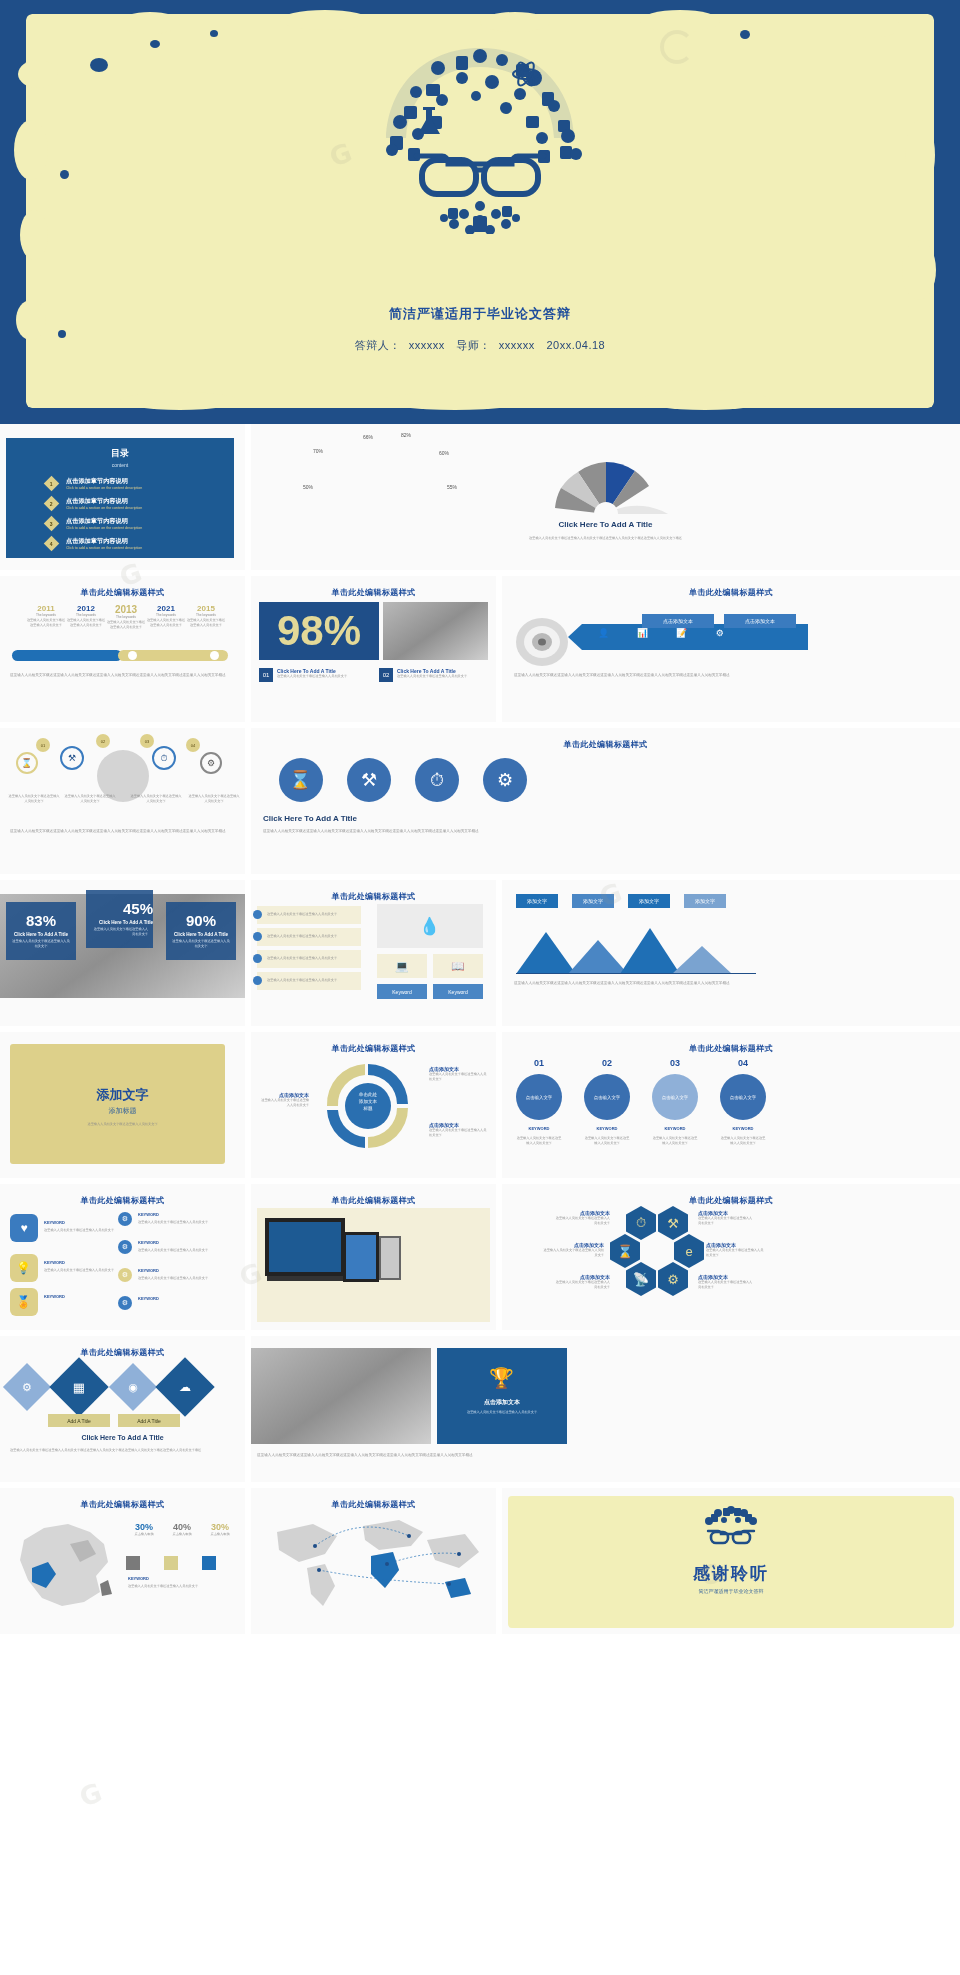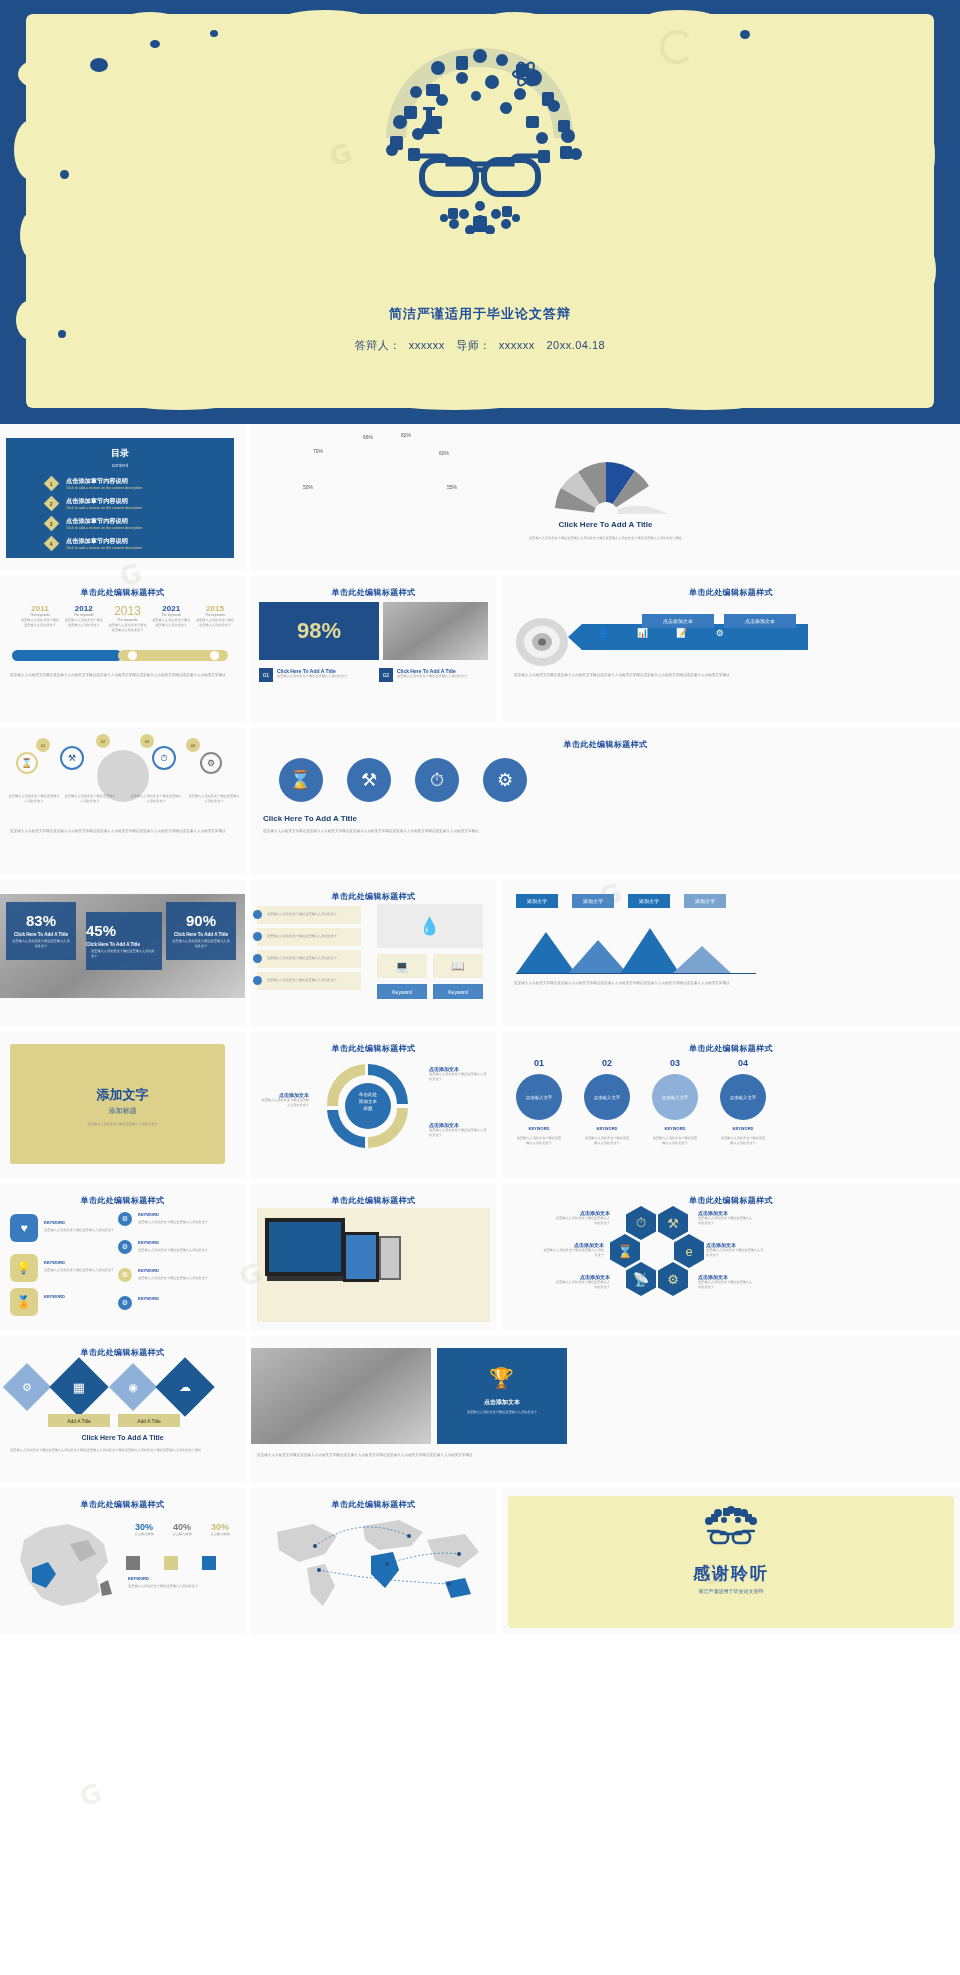--- a/index.html
+++ b/index.html
@@ -72,21 +72,21 @@
     position:absolute; left:10px; top:12px; width:215px; height:120px;
     background:#ddd08a; border-radius:3px;
   }
   .sec-title { position:absolute; left:0; right:0; top:54px; text-align:center;
     font-size:13px; font-weight:bold; color:#1f4e9c; }
   .sec-sub { position:absolute; left:0; right:0; top:74px; text-align:center;
     font-size:7px; color:#2f5f9c; }
   .sec-desc { position:absolute; left:40px; right:40px; top:90px; text-align:center; }
   .center { text-align:center; }
 
-  .big98 { font-size:22px; font-weight:bold; color:#e3d998; }
+  .big98 { font-size:42px; font-weight:bold; color:#e3d998; }
 
   .hex {
     width:30px; height:34px; background:#1d5a93;
     clip-path:polygon(50% 0,100% 25%,100% 75%,50% 100%,0 75%,0 25%);
     display:flex;align-items:center;justify-content:center;color:#e3d998;font-size:13px;
   }
   .circ { border-radius:50%; display:flex; align-items:center; justify-content:center; }
 
   .kw { font-size:4px; color:#1f4e9c; font-weight:bold; }
   .lbl-cn { font-size:5px; color:#1f4e9c; font-weight:bold; }
@@ -282,33 +282,33 @@
         <div style="position:absolute;left:52px;top:60px;font-size:5px;color:#555">50%</div>
         <div style="position:absolute;left:0;right:0;top:96px;text-align:center;font-size:8px;font-weight:bold;color:#1f3f6e">Click Here To Add A Title</div>
         <div class="tiny center" style="position:absolute;left:20px;right:20px;top:112px">这里输入人员相关文字概述这里输入人员相关文字概述这里输入人员相关文字概述这里输入人员相关文字概述</div>
       </div>
     </div>
 
     <div class="row">
 
       <div class="thumb">
         <div class="t-title">单击此处编辑标题样式</div>
-        <div style="position:absolute;left:20px;right:10px;top:28px;display:flex;justify-content:space-between">
+        <div style="position:absolute;left:26px;right:10px;top:28px;display:flex;">
           <div class="center" style="width:40px">
               <div style="font-size:8px;color:#c9ba6e;font-weight:bold">2011</div>
               <div class="tiny">The keywords</div>
               <div class="tiny">这里输入人员相关文字概述这里输入人员相关文字</div>
             </div>
           <div class="center" style="width:40px">
               <div style="font-size:8px;color:#1f4e9c;font-weight:bold">2012</div>
               <div class="tiny">The keywords</div>
               <div class="tiny">这里输入人员相关文字概述这里输入人员相关文字</div>
             </div>
           <div class="center" style="width:40px">
-              <div style="font-size:12px;color:#c9ba6e;font-weight:normal">2013</div>
+              <div style="font-size:10px;color:#c9ba6e;font-weight:bold">2013</div>
               <div class="tiny">The keywords</div>
               <div class="tiny">这里输入人员相关文字概述这里输入人员相关文字</div>
             </div>
           <div class="center" style="width:40px">
               <div style="font-size:8px;color:#1f4e9c;font-weight:bold">2021</div>
               <div class="tiny">The keywords</div>
               <div class="tiny">这里输入人员相关文字概述这里输入人员相关文字</div>
             </div>
           <div class="center" style="width:40px">
               <div style="font-size:8px;color:#c9ba6e;font-weight:bold">2015</div>
@@ -411,21 +411,21 @@
 
     <div class="row">
 
       <div class="thumb">
         <div class="gray-img" style="position:absolute;left:0;top:14px;width:245px;height:104px"></div>
         <div style="position:absolute;left:6px;top:22px;width:70px;height:58px;background:rgba(31,78,136,.88);color:#fff;text-align:center">
           <div style="font-size:15px;font-weight:bold;margin-top:10px">83%</div>
           <div style="font-size:4.6px;font-weight:bold;margin-top:3px">Click Here To Add A Title</div>
           <div class="tiny" style="color:#dce8f5;margin:2px 5px">这里输入人员相关文字概述这里输入人员相关文字</div>
         </div>
-        <div style="position:absolute;left:86px;top:32px;width:76px;height:58px;background:rgba(31,78,136,.88);color:#fff;text-align:left">
+        <div style="position:absolute;left:86px;top:10px;width:67px;height:58px;background:rgba(31,78,136,.88);color:#fff;text-align:right">
           <div style="font-size:15px;font-weight:bold;margin-top:10px">45%</div>
           <div style="font-size:4.6px;font-weight:bold;margin-top:3px">Click Here To Add A Title</div>
           <div class="tiny" style="color:#dce8f5;margin:2px 5px">这里输入人员相关文字概述这里输入人员相关文字</div>
         </div>
         <div style="position:absolute;left:166px;top:22px;width:70px;height:58px;background:rgba(31,78,136,.88);color:#fff;text-align:center">
           <div style="font-size:15px;font-weight:bold;margin-top:10px">90%</div>
           <div style="font-size:4.6px;font-weight:bold;margin-top:3px">Click Here To Add A Title</div>
           <div class="tiny" style="color:#dce8f5;margin:2px 5px">这里输入人员相关文字概述这里输入人员相关文字</div>
         </div>
       </div>

